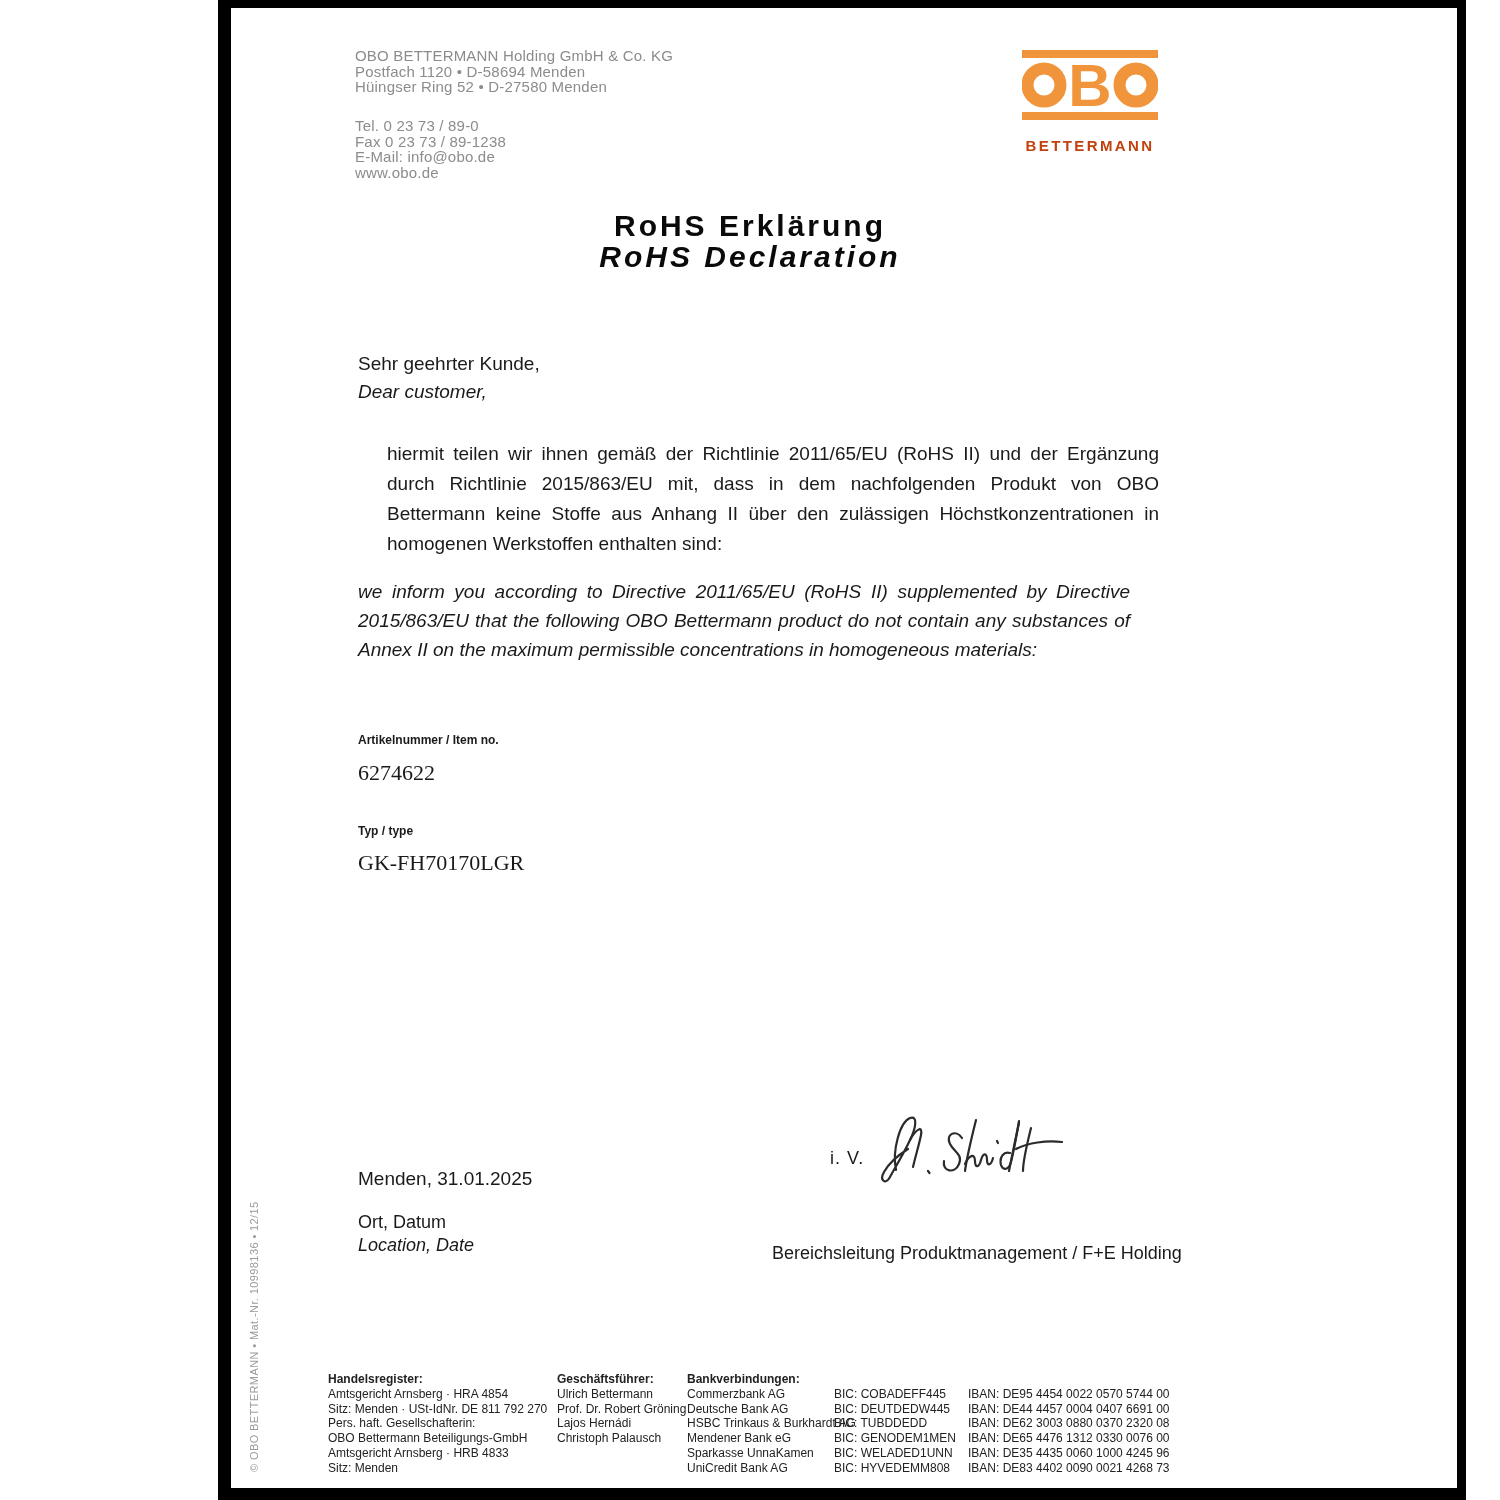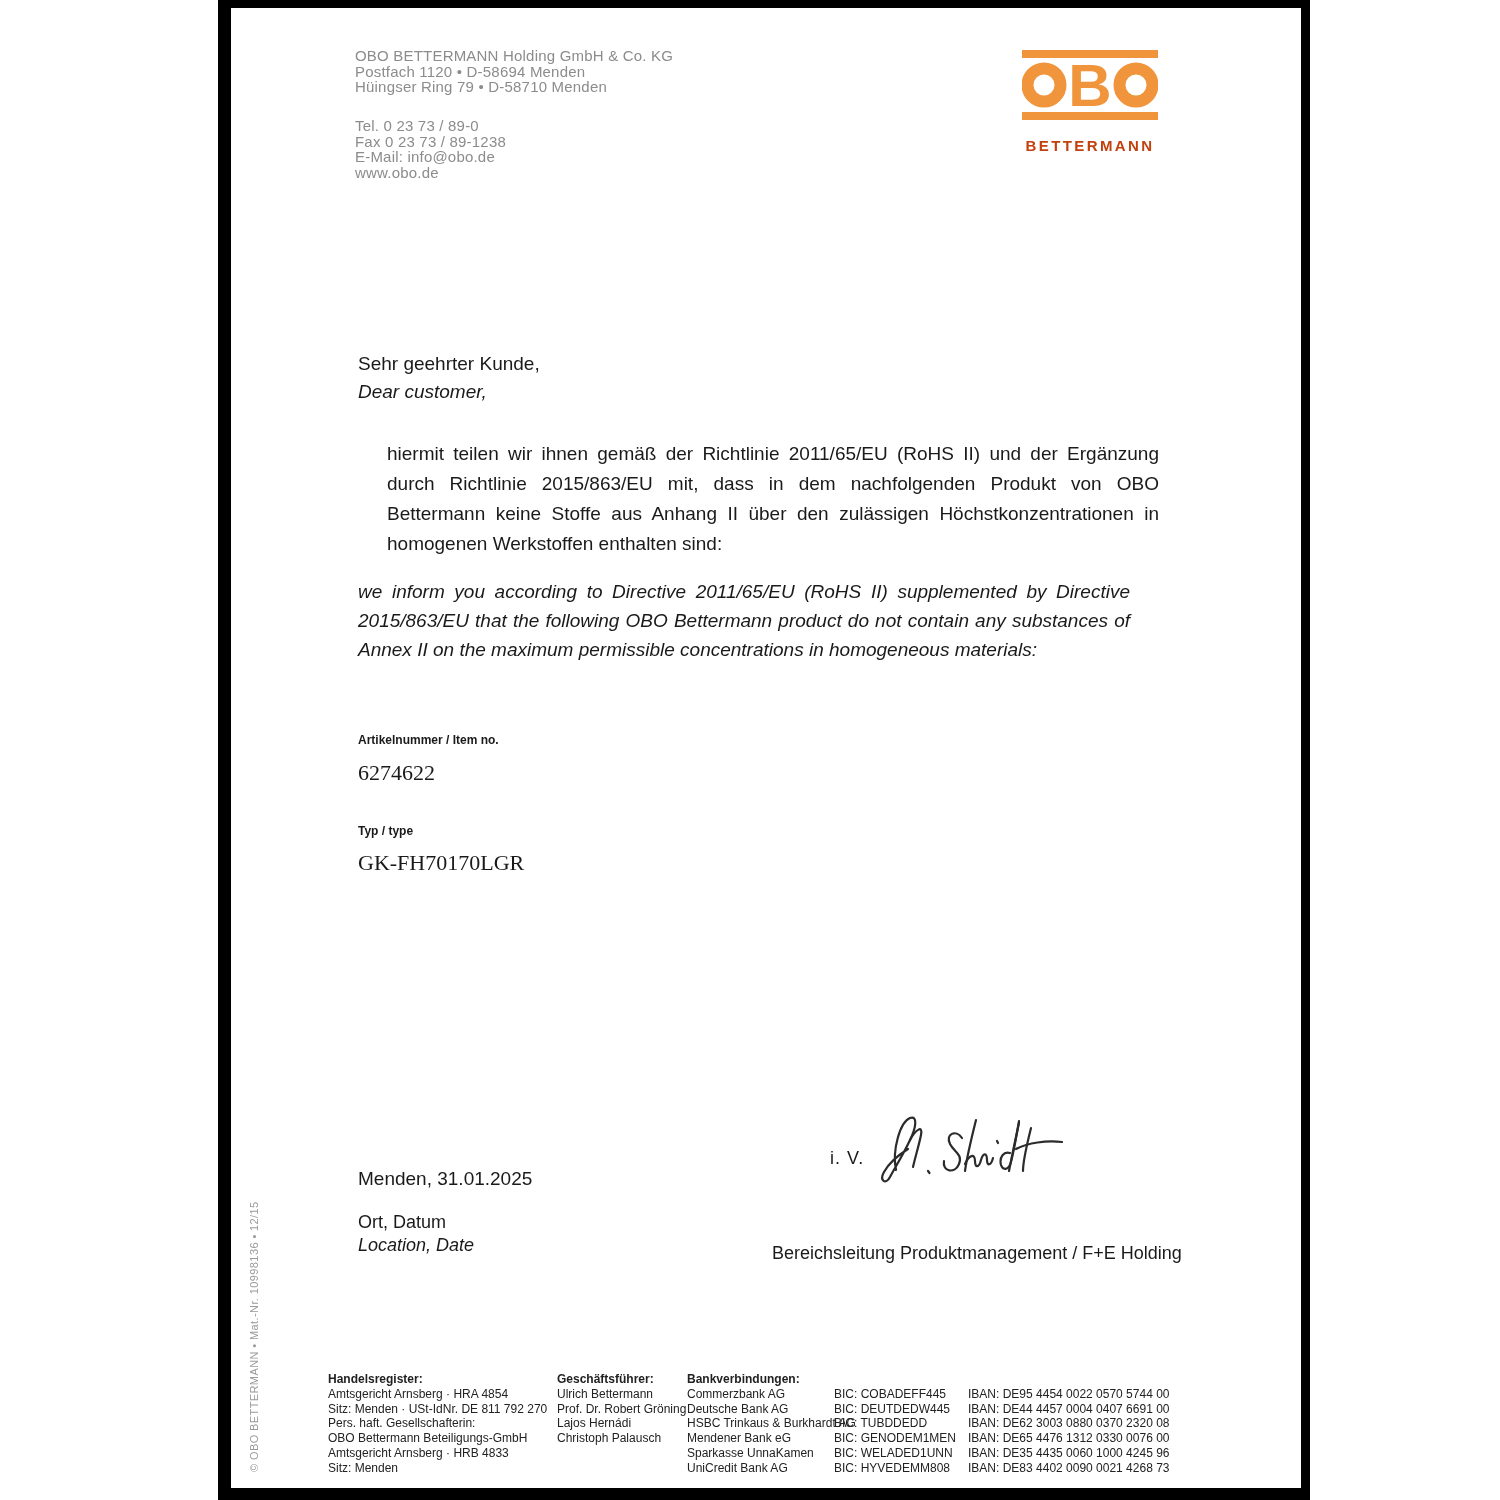--- a/index.html
+++ b/index.html
@@ -2,21 +2,21 @@
 <html><head>
 <meta charset="utf-8">
 <style>
   html,body{margin:0;padding:0;}
   body{
     width:1500px;height:1500px;background:#ffffff;position:relative;
     font-family:"Liberation Sans", sans-serif;color:#1a1a1a;
     -webkit-font-smoothing:antialiased;
   }
   .page{
-    position:absolute;left:218px;top:0;width:1092px;height:1500px;
+    position:absolute;left:218px;top:0;width:1248px;height:1500px;
     background:#ffffff;
   }
   .frame{
     position:absolute;inset:0;border:solid #000;
     border-width:8px 9px 12px 13px;pointer-events:none;z-index:5;
   }
   .abs{position:absolute;}
   
   .sender{left:137px;font-size:15px;line-height:15.5px;color:#8c8c8c;letter-spacing:.2px;}
   .sender.block1{top:48px;}
@@ -61,40 +61,44 @@
 </style>
 </head>
 <body>
 
 <div class="page">
   <div class="frame"></div>
 
   <div class="abs sender block1">
     <div>OBO BETTERMANN Holding GmbH &amp; Co. KG</div>
     <div>Postfach 1120 • D-58694 Menden</div>
-    <div>Hüingser Ring 79 • D-58710 Menden</div>
+    <div>Hüingser Ring 52 • D-27580 Menden</div>
   </div>
   <div class="abs sender block2">
     <div>Tel. 0 23 73 / 89-0</div>
     <div>Fax 0 23 73 / 89-1238</div>
     <div>E-Mail: info@obo.de</div>
     <div>www.obo.de</div>
   </div>
 
   <div class="abs logo">
     <svg width="136" height="72" viewBox="0 0 136 72" aria-hidden="true">
       <rect x="0" y="0" width="136" height="8" fill="#F0953C"></rect>
       <rect x="0" y="62" width="136" height="8" fill="#F0953C"></rect>
       <circle cx="22" cy="35" r="16.5" fill="none" stroke="#F0953C" stroke-width="12"></circle>
       <circle cx="114" cy="35" r="16.5" fill="none" stroke="#F0953C" stroke-width="12"></circle>
       <text x="68" y="56" text-anchor="middle" font-family="Liberation Sans, sans-serif" font-weight="bold" font-size="60" fill="#F0953C">B</text>
     </svg>
     <div class="logo-sub">BETTERMANN</div>
   </div>
 
+  <div class="abs title">
+    <div class="de">RoHS Erklärung</div>
+    <div class="en">RoHS Declaration</div>
+  </div>
 
   <div class="abs greet">
     <div class="de">Sehr geehrter Kunde,</div>
     <div class="en">Dear customer,</div>
   </div>
 
   <div class="abs para para-de">hiermit teilen wir ihnen gemäß der Richtlinie 2011/65/EU (RoHS II) und der Ergänzung durch Richtlinie 2015/863/EU mit, dass in dem nachfolgenden Produkt von OBO Bettermann keine Stoffe aus Anhang II über den zulässigen Höchstkonzentrationen in homogenen Werkstoffen enthalten sind:</div>
   <div class="abs para para-en">we inform you according to Directive 2011/65/EU (RoHS II) supplemented by Directive 2015/863/EU that the following OBO Bettermann product do not contain any substances of Annex II on the maximum permissible concentrations in homogeneous materials:</div>
 
   <div class="abs lbl item-lbl">Artikelnummer / Item no.</div>

